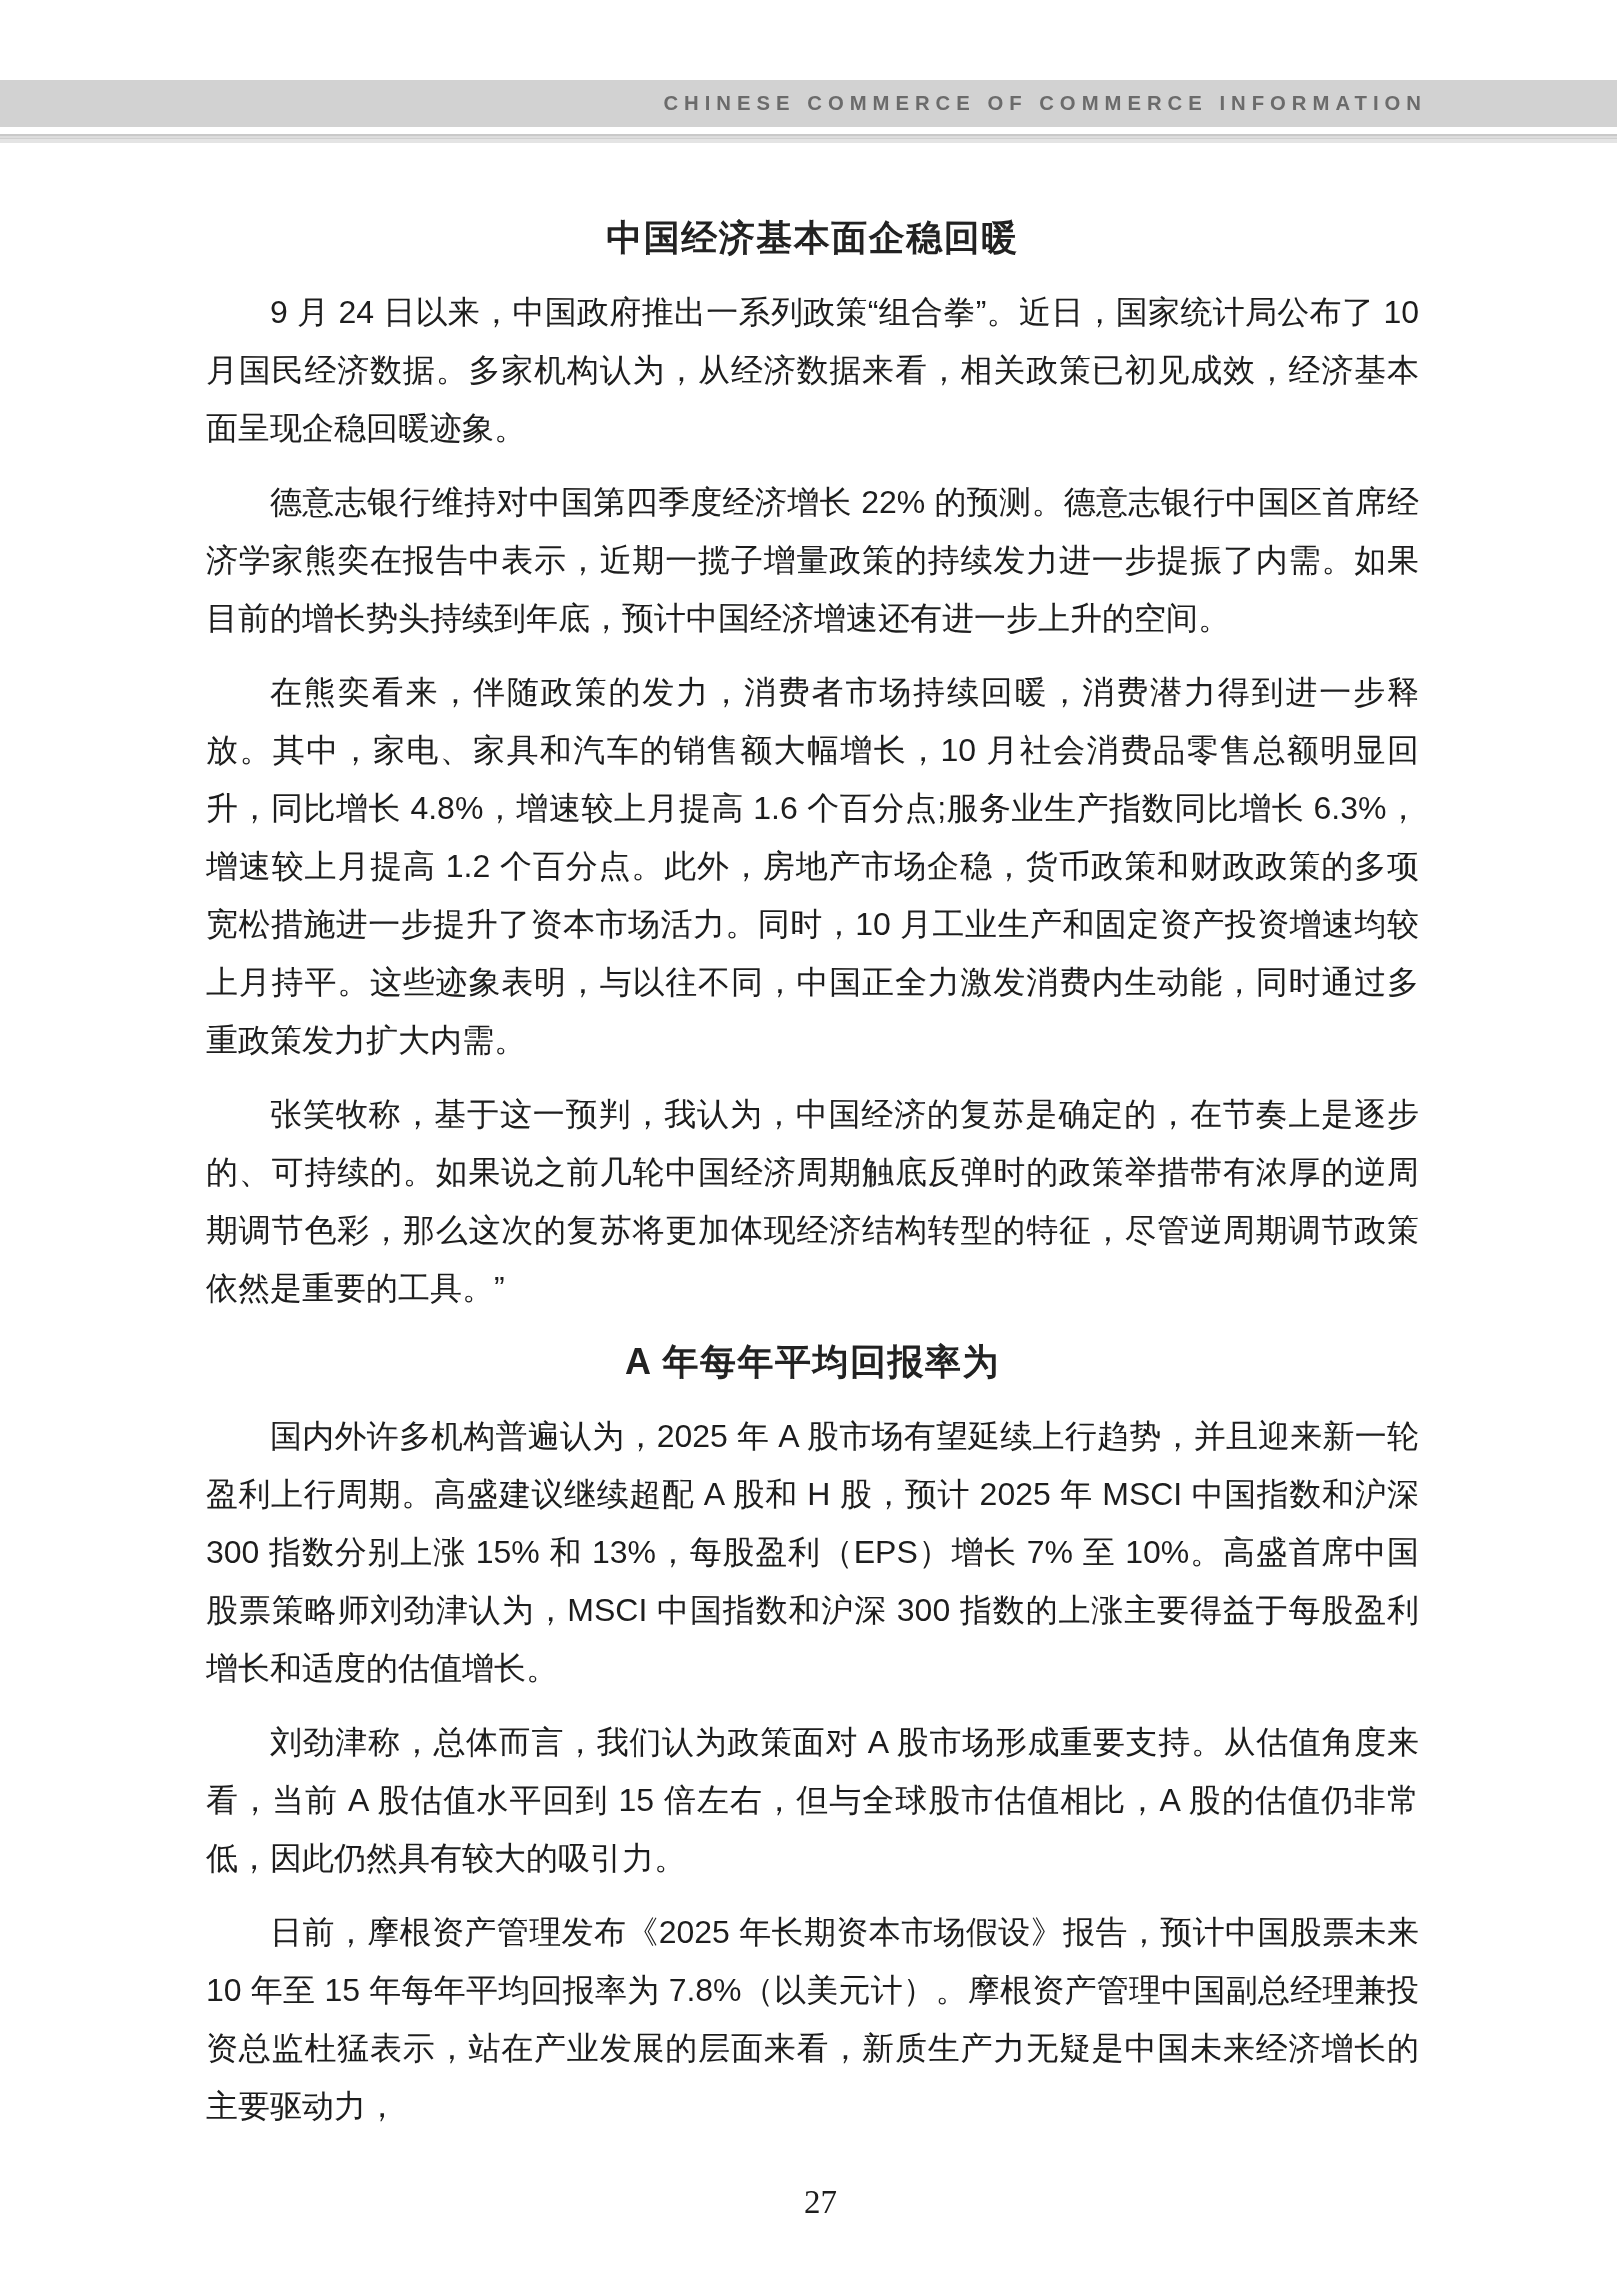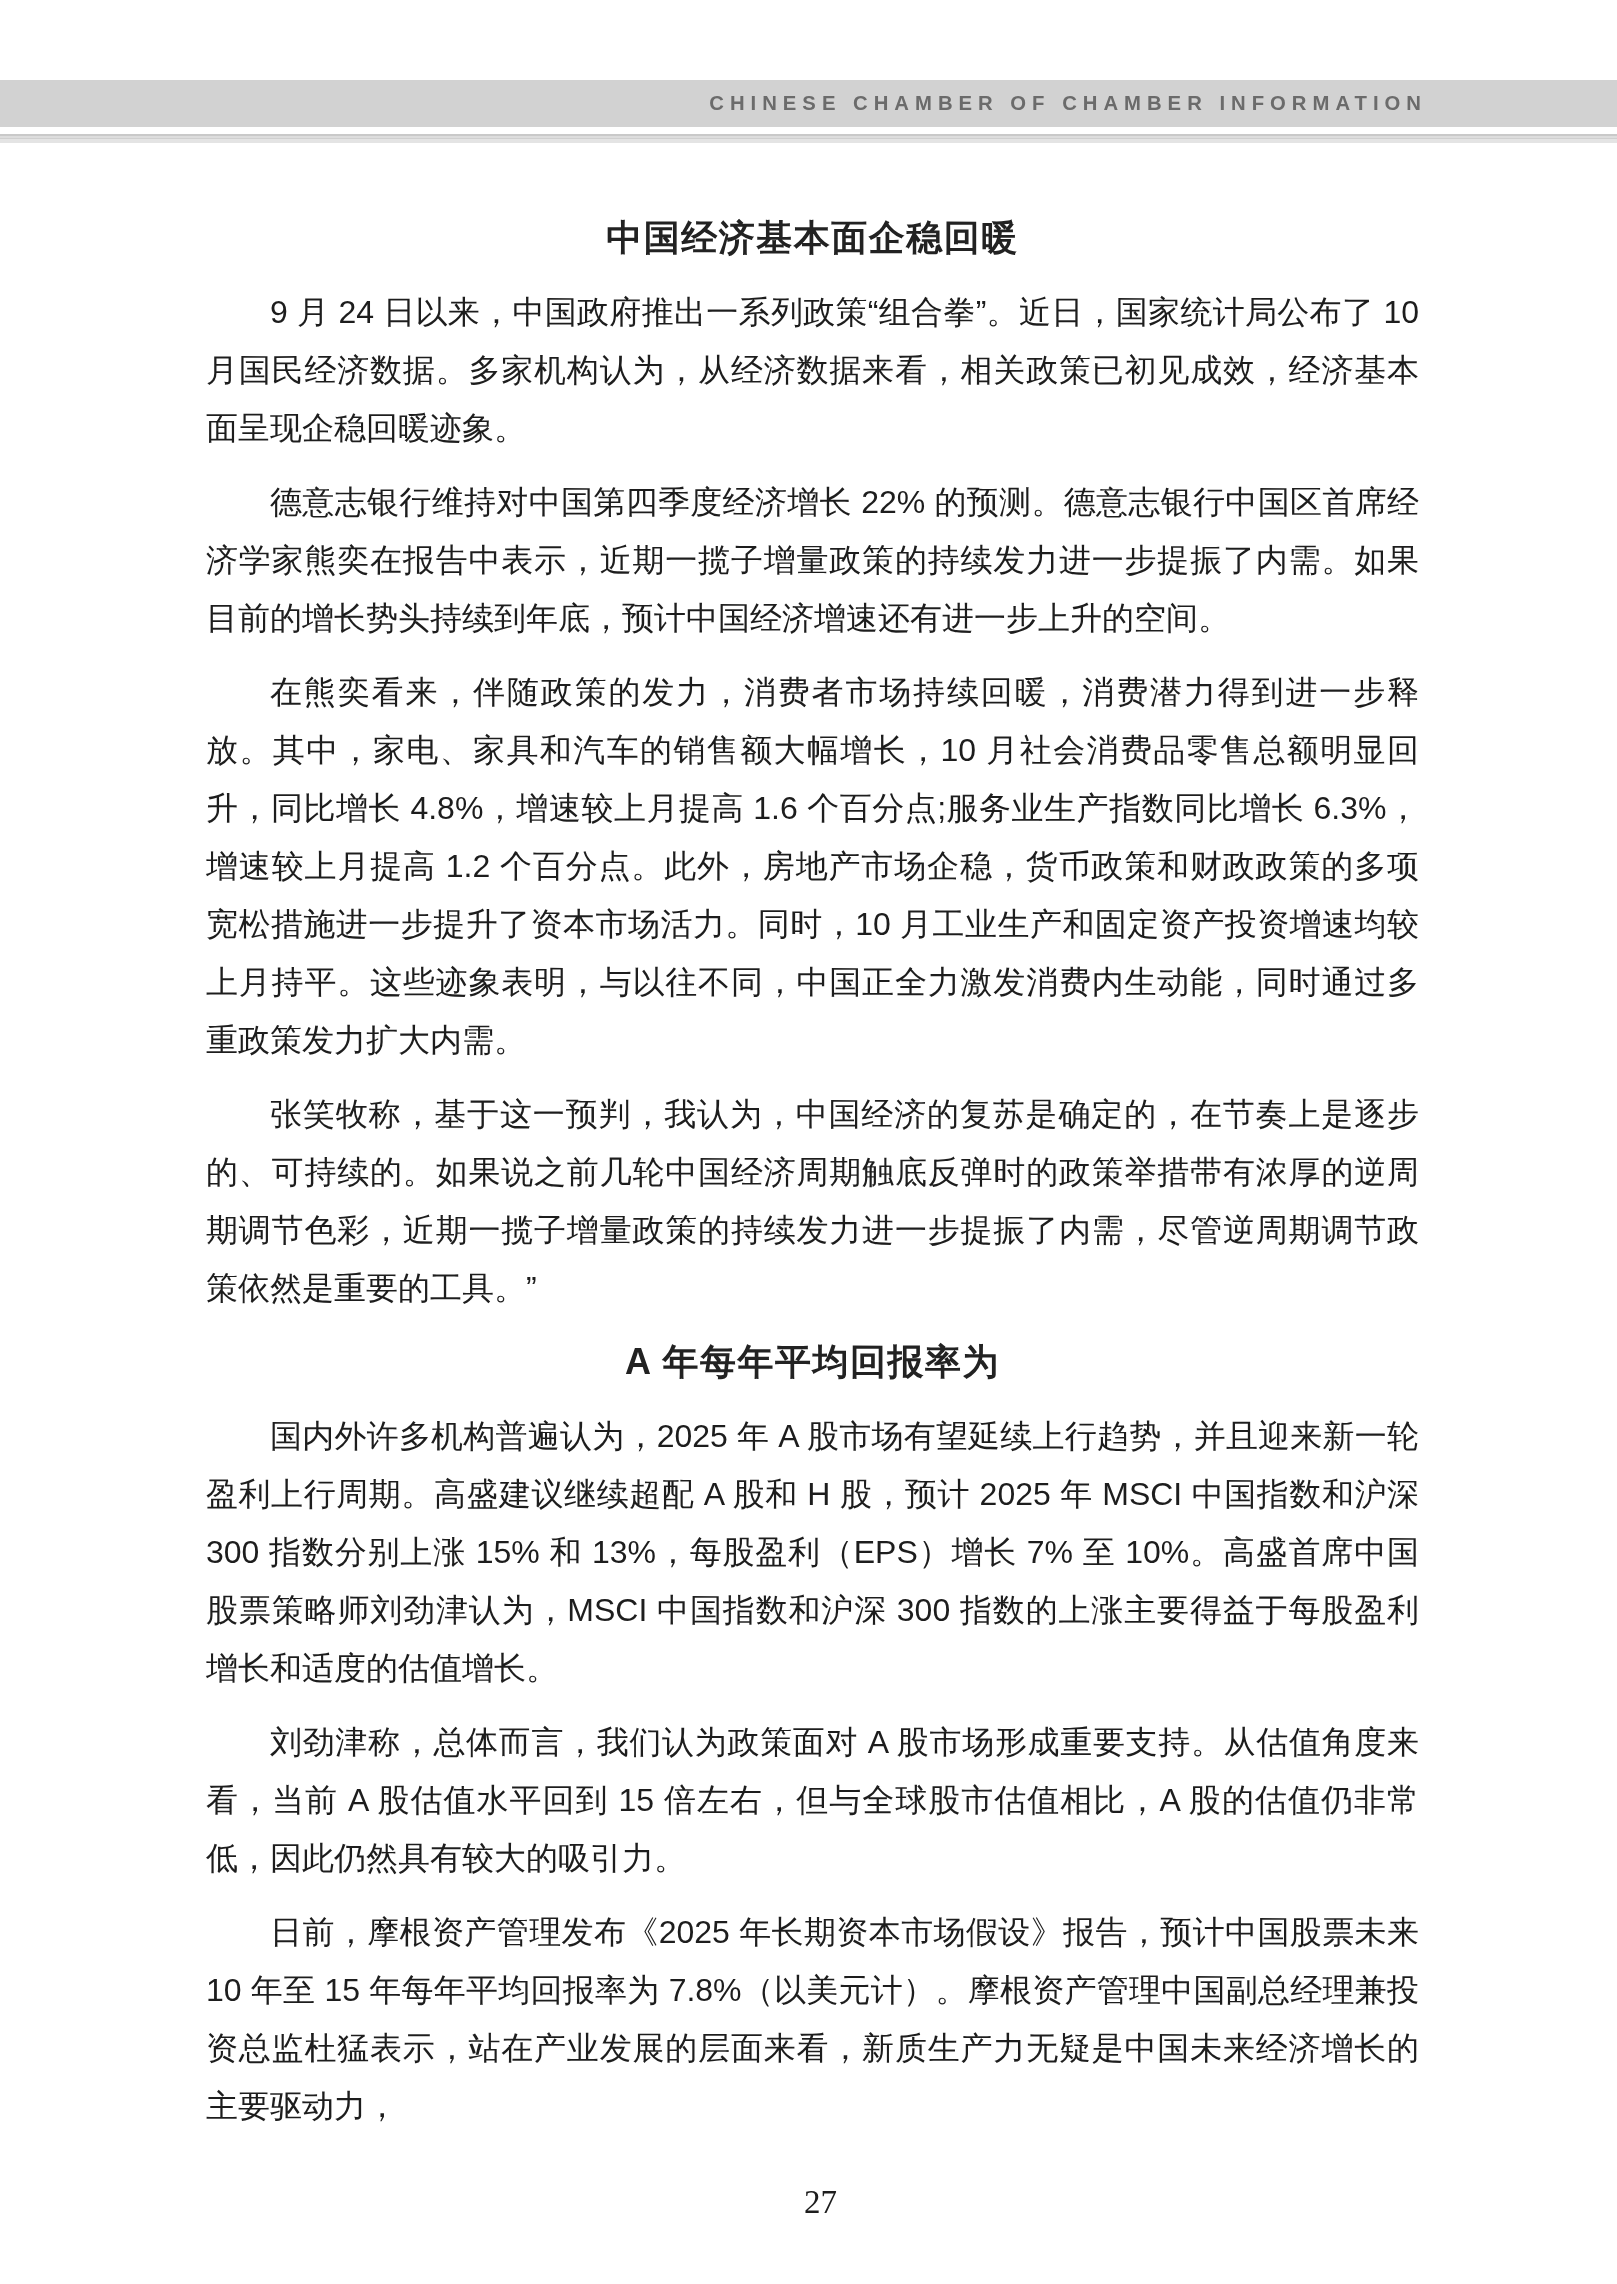--- a/index.html
+++ b/index.html
@@ -87,31 +87,31 @@
     color: #1d1d1d;
     margin-left: 12px;
   }
 </style>
 </head>
 <body>
 
 <div class="page">
 
   <div class="header-band">
-    <span class="banner-text">CHINESE CHAMBER OF CHAMBER INFORMATION</span>
+    <span class="banner-text">CHINESE COMMERCE OF COMMERCE INFORMATION</span>
   </div>
   <div class="header-strip"></div>
 
   <div class="content">
     <h1 class="doc-title">中国经济基本面企稳回暖</h1>
 
     <p class="para">9 月 24 日以来，中国政府推出一系列政策“组合拳”。近日，国家统计局公布了 10 月国民经济数据。多家机构认为，从经济数据来看，相关政策已初见成效，经济基本面呈现企稳回暖迹象。</p>
     <p class="para">德意志银行维持对中国第四季度经济增长 22% 的预测。德意志银行中国区首席经济学家熊奕在报告中表示，近期一揽子增量政策的持续发力进一步提振了内需。如果目前的增长势头持续到年底，预计中国经济增速还有进一步上升的空间。</p>
     <p class="para">在熊奕看来，伴随政策的发力，消费者市场持续回暖，消费潜力得到进一步释放。其中，家电、家具和汽车的销售额大幅增长，10 月社会消费品零售总额明显回升，同比增长 4.8%，增速较上月提高 1.6 个百分点;服务业生产指数同比增长 6.3%，增速较上月提高 1.2 个百分点。此外，房地产市场企稳，货币政策和财政政策的多项宽松措施进一步提升了资本市场活力。同时，10 月工业生产和固定资产投资增速均较上月持平。这些迹象表明，与以往不同，中国正全力激发消费内生动能，同时通过多重政策发力扩大内需。</p>
-    <p class="para">张笑牧称，基于这一预判，我认为，中国经济的复苏是确定的，在节奏上是逐步的、可持续的。如果说之前几轮中国经济周期触底反弹时的政策举措带有浓厚的逆周期调节色彩，近期一揽子增量政策的持续发力进一步提振了内需，尽管逆周期调节政策依然是重要的工具。”</p>
+    <p class="para">张笑牧称，基于这一预判，我认为，中国经济的复苏是确定的，在节奏上是逐步的、可持续的。如果说之前几轮中国经济周期触底反弹时的政策举措带有浓厚的逆周期调节色彩，那么这次的复苏将更加体现经济结构转型的特征，尽管逆周期调节政策依然是重要的工具。”</p>
 
     <h2 class="section-title">A 年每年平均回报率为</h2>
 
     <p class="para">国内外许多机构普遍认为，2025 年 A 股市场有望延续上行趋势，并且迎来新一轮盈利上行周期。高盛建议继续超配 A 股和 H 股，预计 2025 年 MSCI 中国指数和沪深 300 指数分别上涨 15% 和 13%，每股盈利（EPS）增长 7% 至 10%。高盛首席中国股票策略师刘劲津认为，MSCI 中国指数和沪深 300 指数的上涨主要得益于每股盈利增长和适度的估值增长。</p>
     <p class="para">刘劲津称，总体而言，我们认为政策面对 A 股市场形成重要支持。从估值角度来看，当前 A 股估值水平回到 15 倍左右，但与全球股市估值相比，A 股的估值仍非常低，因此仍然具有较大的吸引力。</p>
     <p class="para">日前，摩根资产管理发布《2025 年长期资本市场假设》报告，预计中国股票未来 10 年至 15 年每年平均回报率为 7.8%（以美元计）。摩根资产管理中国副总经理兼投资总监杜猛表示，站在产业发展的层面来看，新质生产力无疑是中国未来经济增长的主要驱动力，</p>
   </div>
 
   <div class="page-number">27</div>
 

